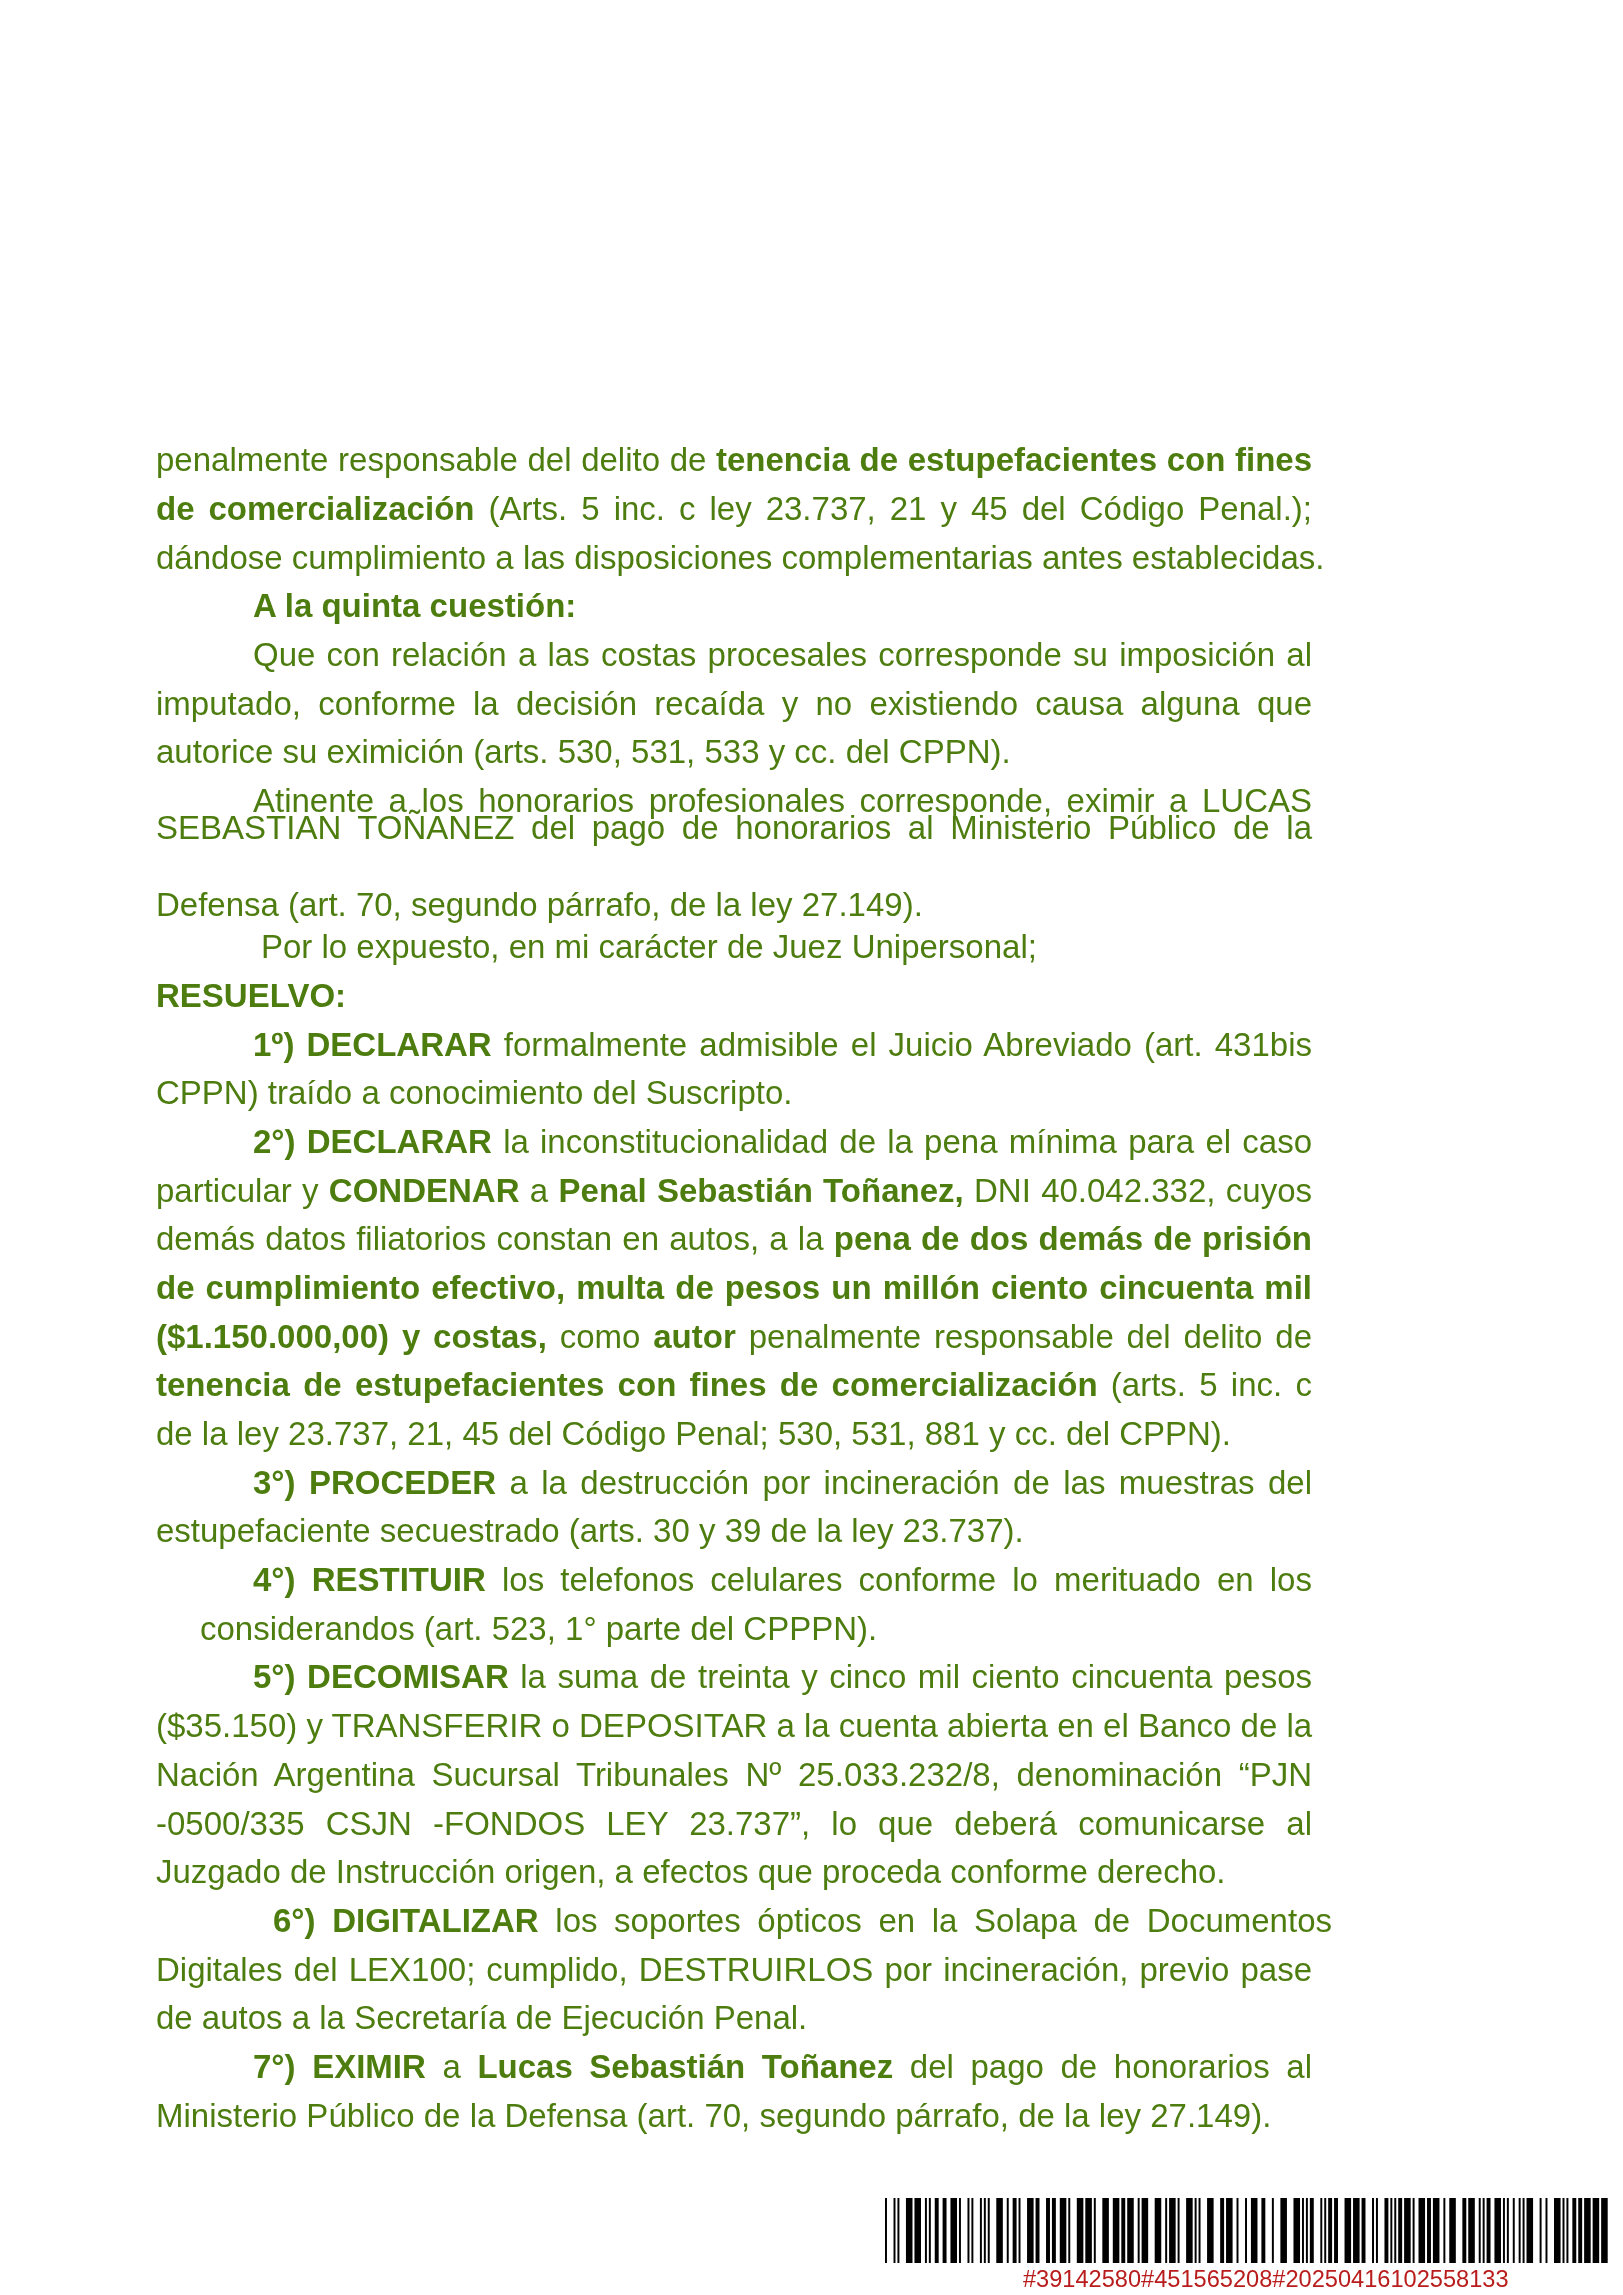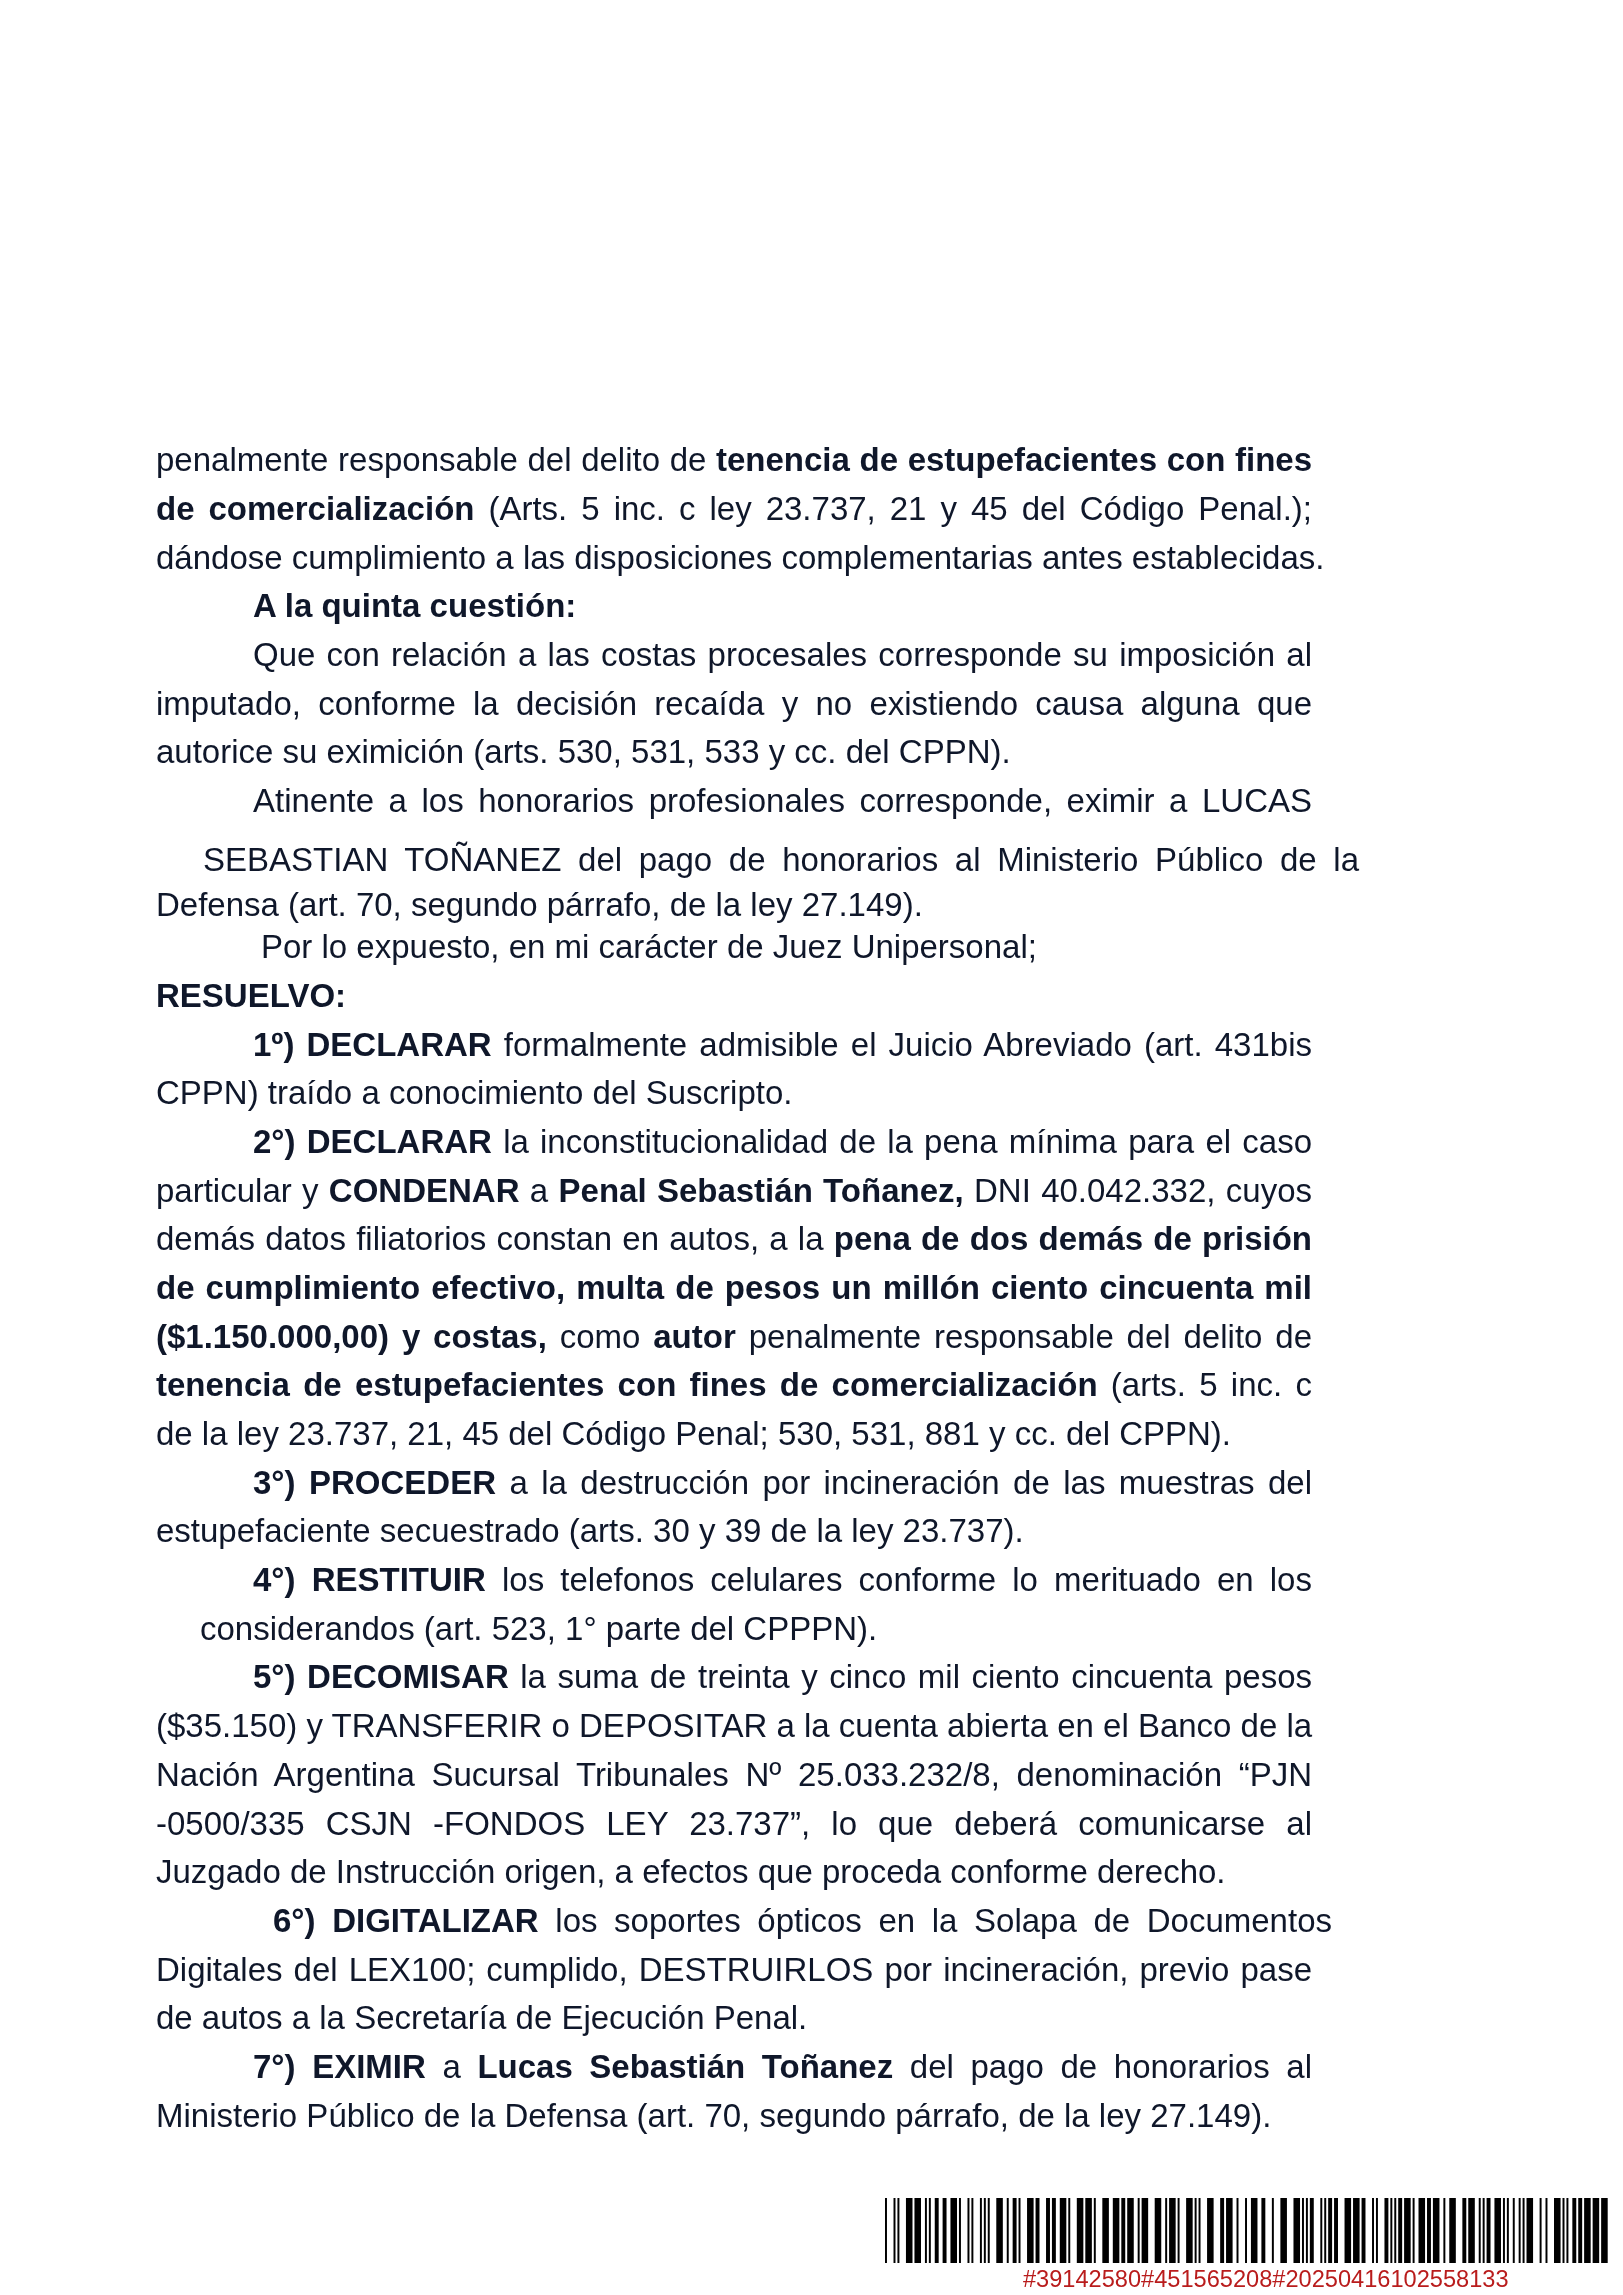--- a/index.html
+++ b/index.html
@@ -6,21 +6,21 @@
   body { width: 1623px; height: 2295px; position: relative; overflow: hidden; }
   #page { position: absolute; left: 0; top: 0; width: 1623px; height: 2295px; background: #ffffff; }
   .line {
     position: absolute;
     left: 156px;
     width: 1156px;
     font-family: "Liberation Sans", sans-serif;
     font-size: 33px;
     line-height: 39px;
     height: 39px;
-    color: #0f172a;
+    color: #4d7c0f;
     white-space: nowrap;
     text-align: justify;
     text-align-last: justify;
   }
   .line.indent { left: 253px; width: 1059px; }
   .line.indent2 { left: 261px; width: 1051px; }
   .line.last { text-align: left; text-align-last: left; }
   .seg.b { font-weight: bold; }
   #barcode { position: absolute; left: 885px; top: 2198px; width: 724px; height: 65px; }
   #barcode-text {
@@ -35,21 +35,21 @@
 <div id="page">
   <div id="text-body">
       <div class="line" style="top: 440px;"><span class="seg">penalmente responsable del delito de </span><span class="seg b">tenencia de estupefacientes con fines</span></div>
       <div class="line" style="top: 489px;"><span class="seg b">de comercialización</span><span class="seg"> (Arts. 5 inc. c ley 23.737, 21 y 45 del Código Penal.);</span></div>
       <div class="line last" style="top: 538px;"><span class="seg">dándose cumplimiento a las disposiciones complementarias antes establecidas.</span></div>
       <div class="line indent last" style="top: 586px;"><span class="seg b">A la quinta cuestión:</span></div>
       <div class="line indent" style="top: 635px;"><span class="seg">Que con relación a las costas procesales corresponde su imposición al</span></div>
       <div class="line" style="top: 684px;"><span class="seg">imputado, conforme la decisión recaída y no existiendo causa alguna que</span></div>
       <div class="line last" style="top: 732px;"><span class="seg">autorice su eximición (arts. 530, 531, 533 y cc. del CPPN).</span></div>
       <div class="line indent" style="top: 781px;"><span class="seg">Atinente a los honorarios profesionales corresponde, eximir a LUCAS</span></div>
-      <div class="line" style="top: 840px; margin-left: 47px;"><span class="seg">SEBASTIAN TOÑANEZ del pago de honorarios al Ministerio Público de la</span></div>
+      <div class="line" style="top: 808px;"><span class="seg">SEBASTIAN TOÑANEZ del pago de honorarios al Ministerio Público de la</span></div>
       <div class="line last" style="top: 885px;"><span class="seg">Defensa (art. 70, segundo párrafo, de la ley 27.149).</span></div>
       <div class="line indent2 last" style="top: 927px;"><span class="seg">Por lo expuesto, en mi carácter de Juez Unipersonal;</span></div>
       <div class="line last" style="top: 976px;"><span class="seg b">RESUELVO:</span></div>
       <div class="line indent" style="top: 1025px;"><span class="seg b">1º) DECLARAR</span><span class="seg"> formalmente admisible el Juicio Abreviado (art. 431bis</span></div>
       <div class="line last" style="top: 1073px;"><span class="seg">CPPN) traído a conocimiento del Suscripto.</span></div>
       <div class="line indent" style="top: 1122px;"><span class="seg b">2°) DECLARAR</span><span class="seg"> la inconstitucionalidad de la pena mínima para el caso</span></div>
       <div class="line" style="top: 1171px;"><span class="seg">particular y </span><span class="seg b">CONDENAR</span><span class="seg"> a </span><span class="seg b">Penal Sebastián Toñanez,</span><span class="seg"> DNI 40.042.332, cuyos</span></div>
       <div class="line" style="top: 1219px;"><span class="seg">demás datos filiatorios constan en autos, a la </span><span class="seg b">pena de dos demás de prisión</span></div>
       <div class="line" style="top: 1268px;"><span class="seg b">de cumplimiento efectivo, multa de pesos un millón ciento cincuenta mil</span></div>
       <div class="line" style="top: 1317px;"><span class="seg b">($1.150.000,00) y costas,</span><span class="seg"> como </span><span class="seg b">autor</span><span class="seg"> penalmente responsable del delito de</span></div>

